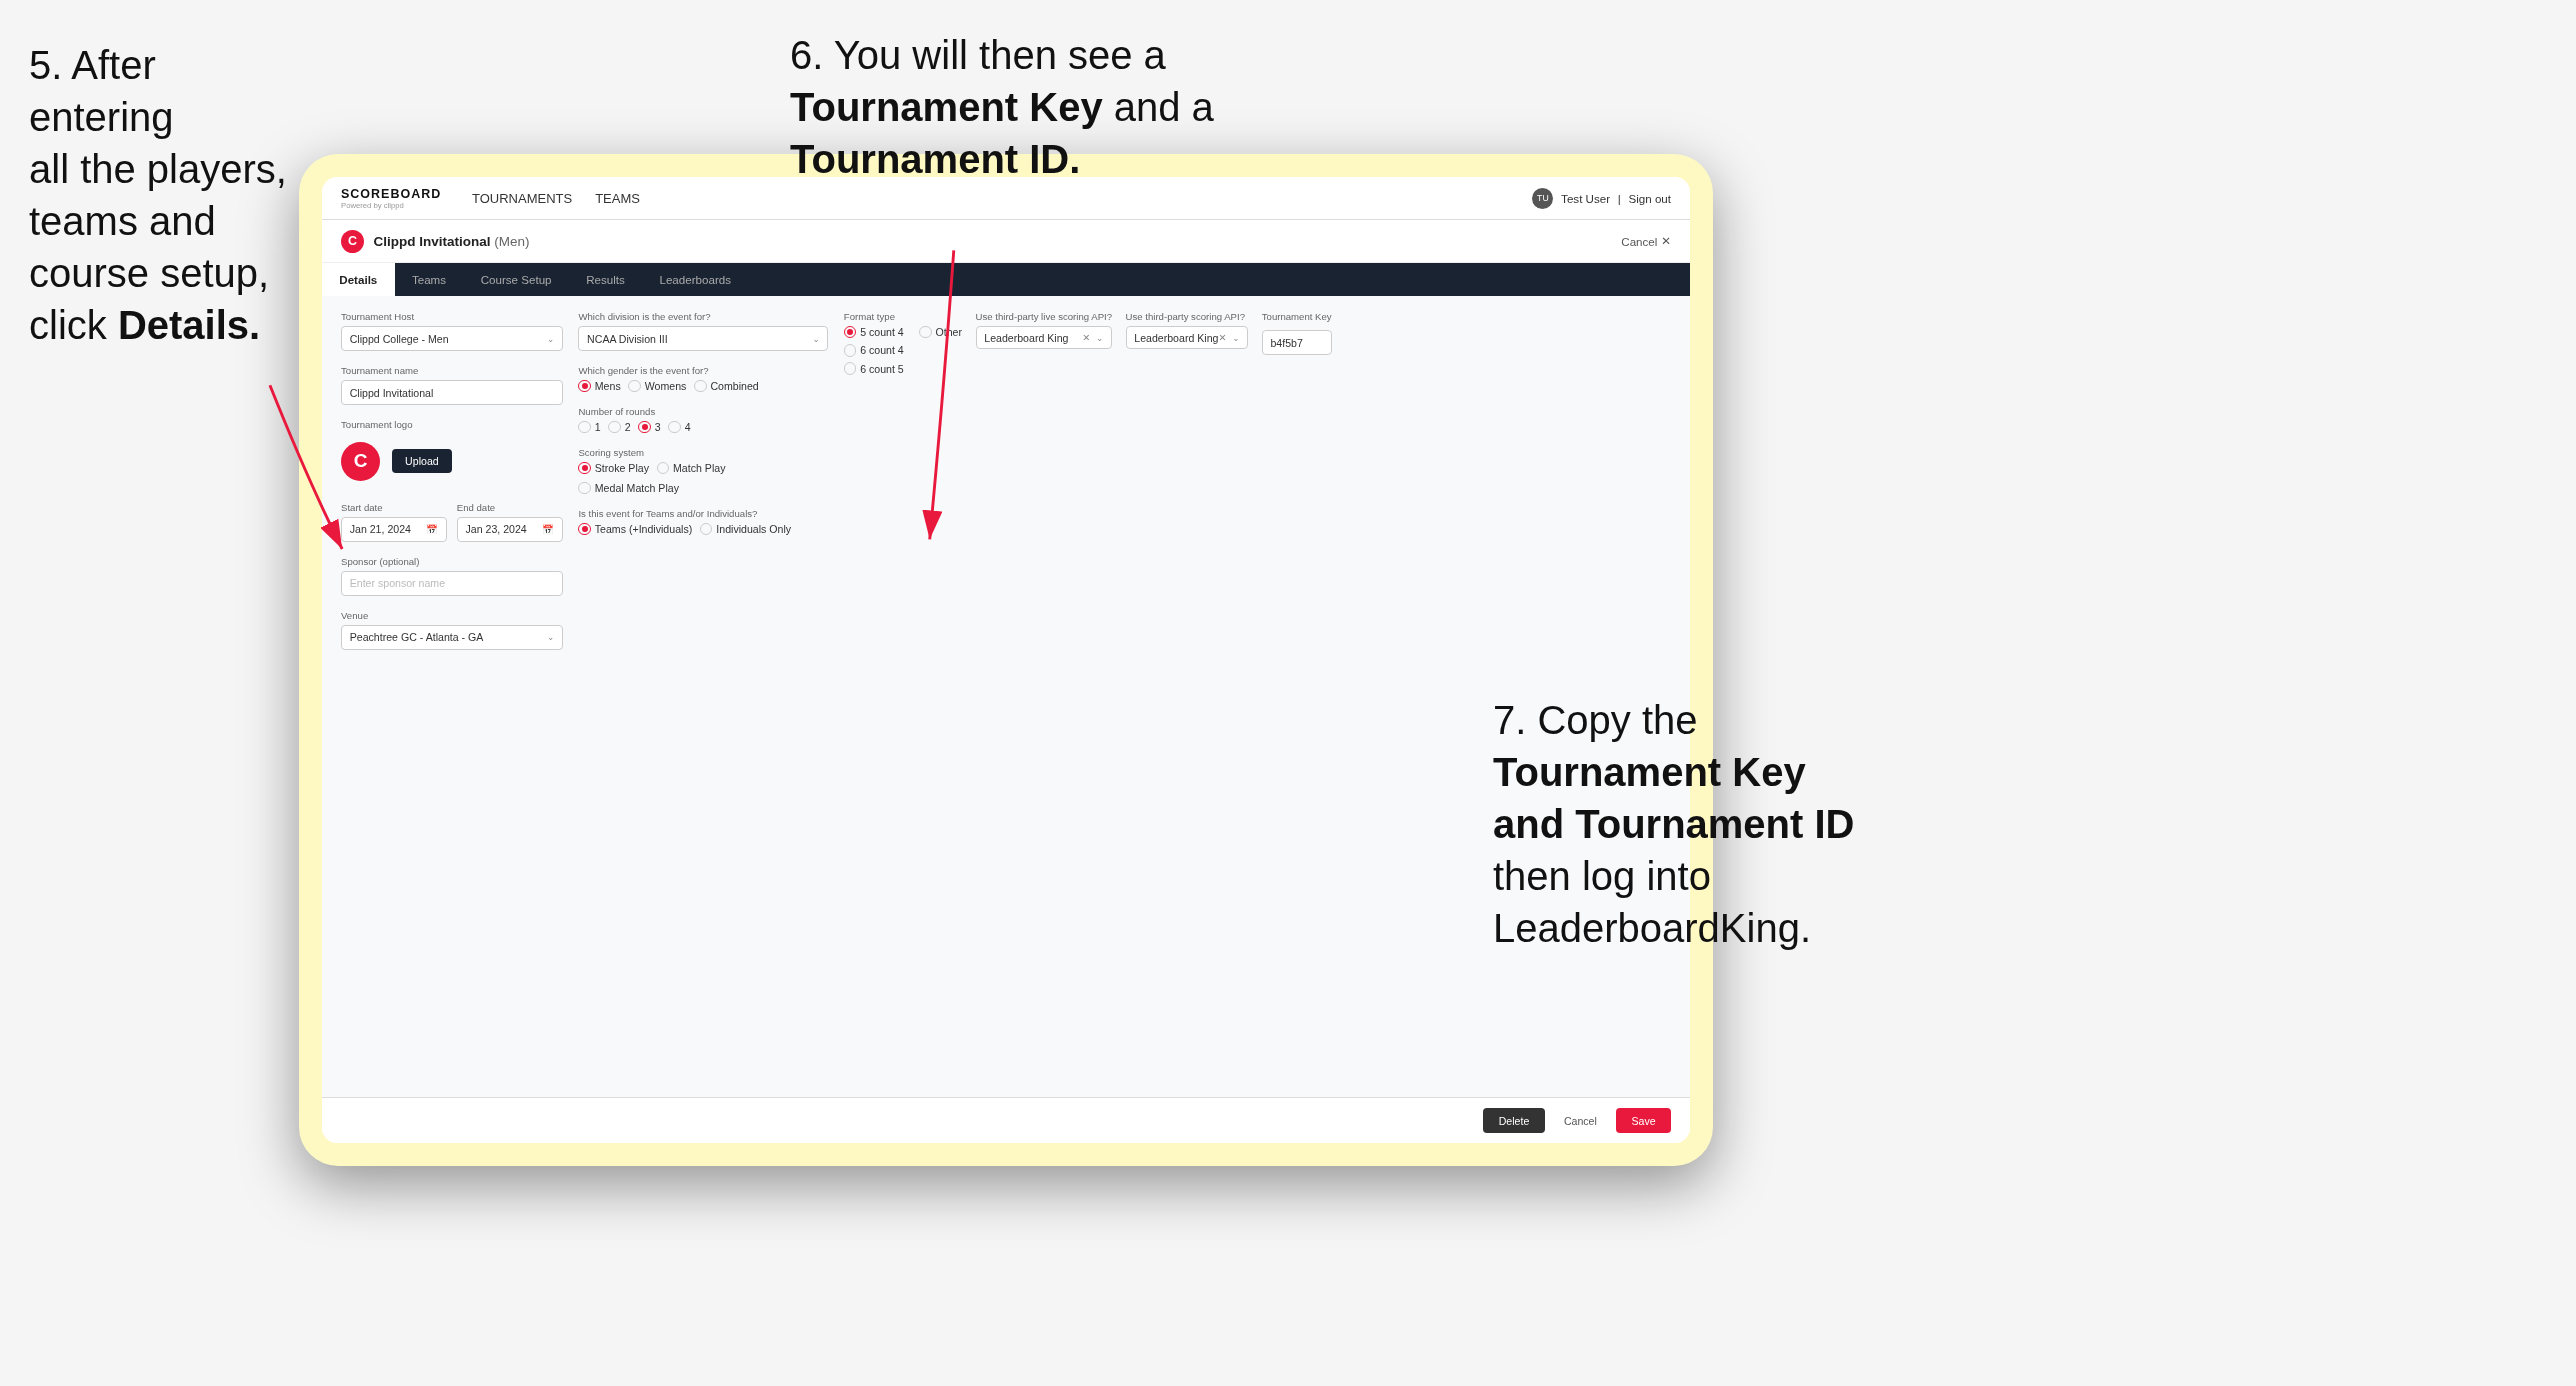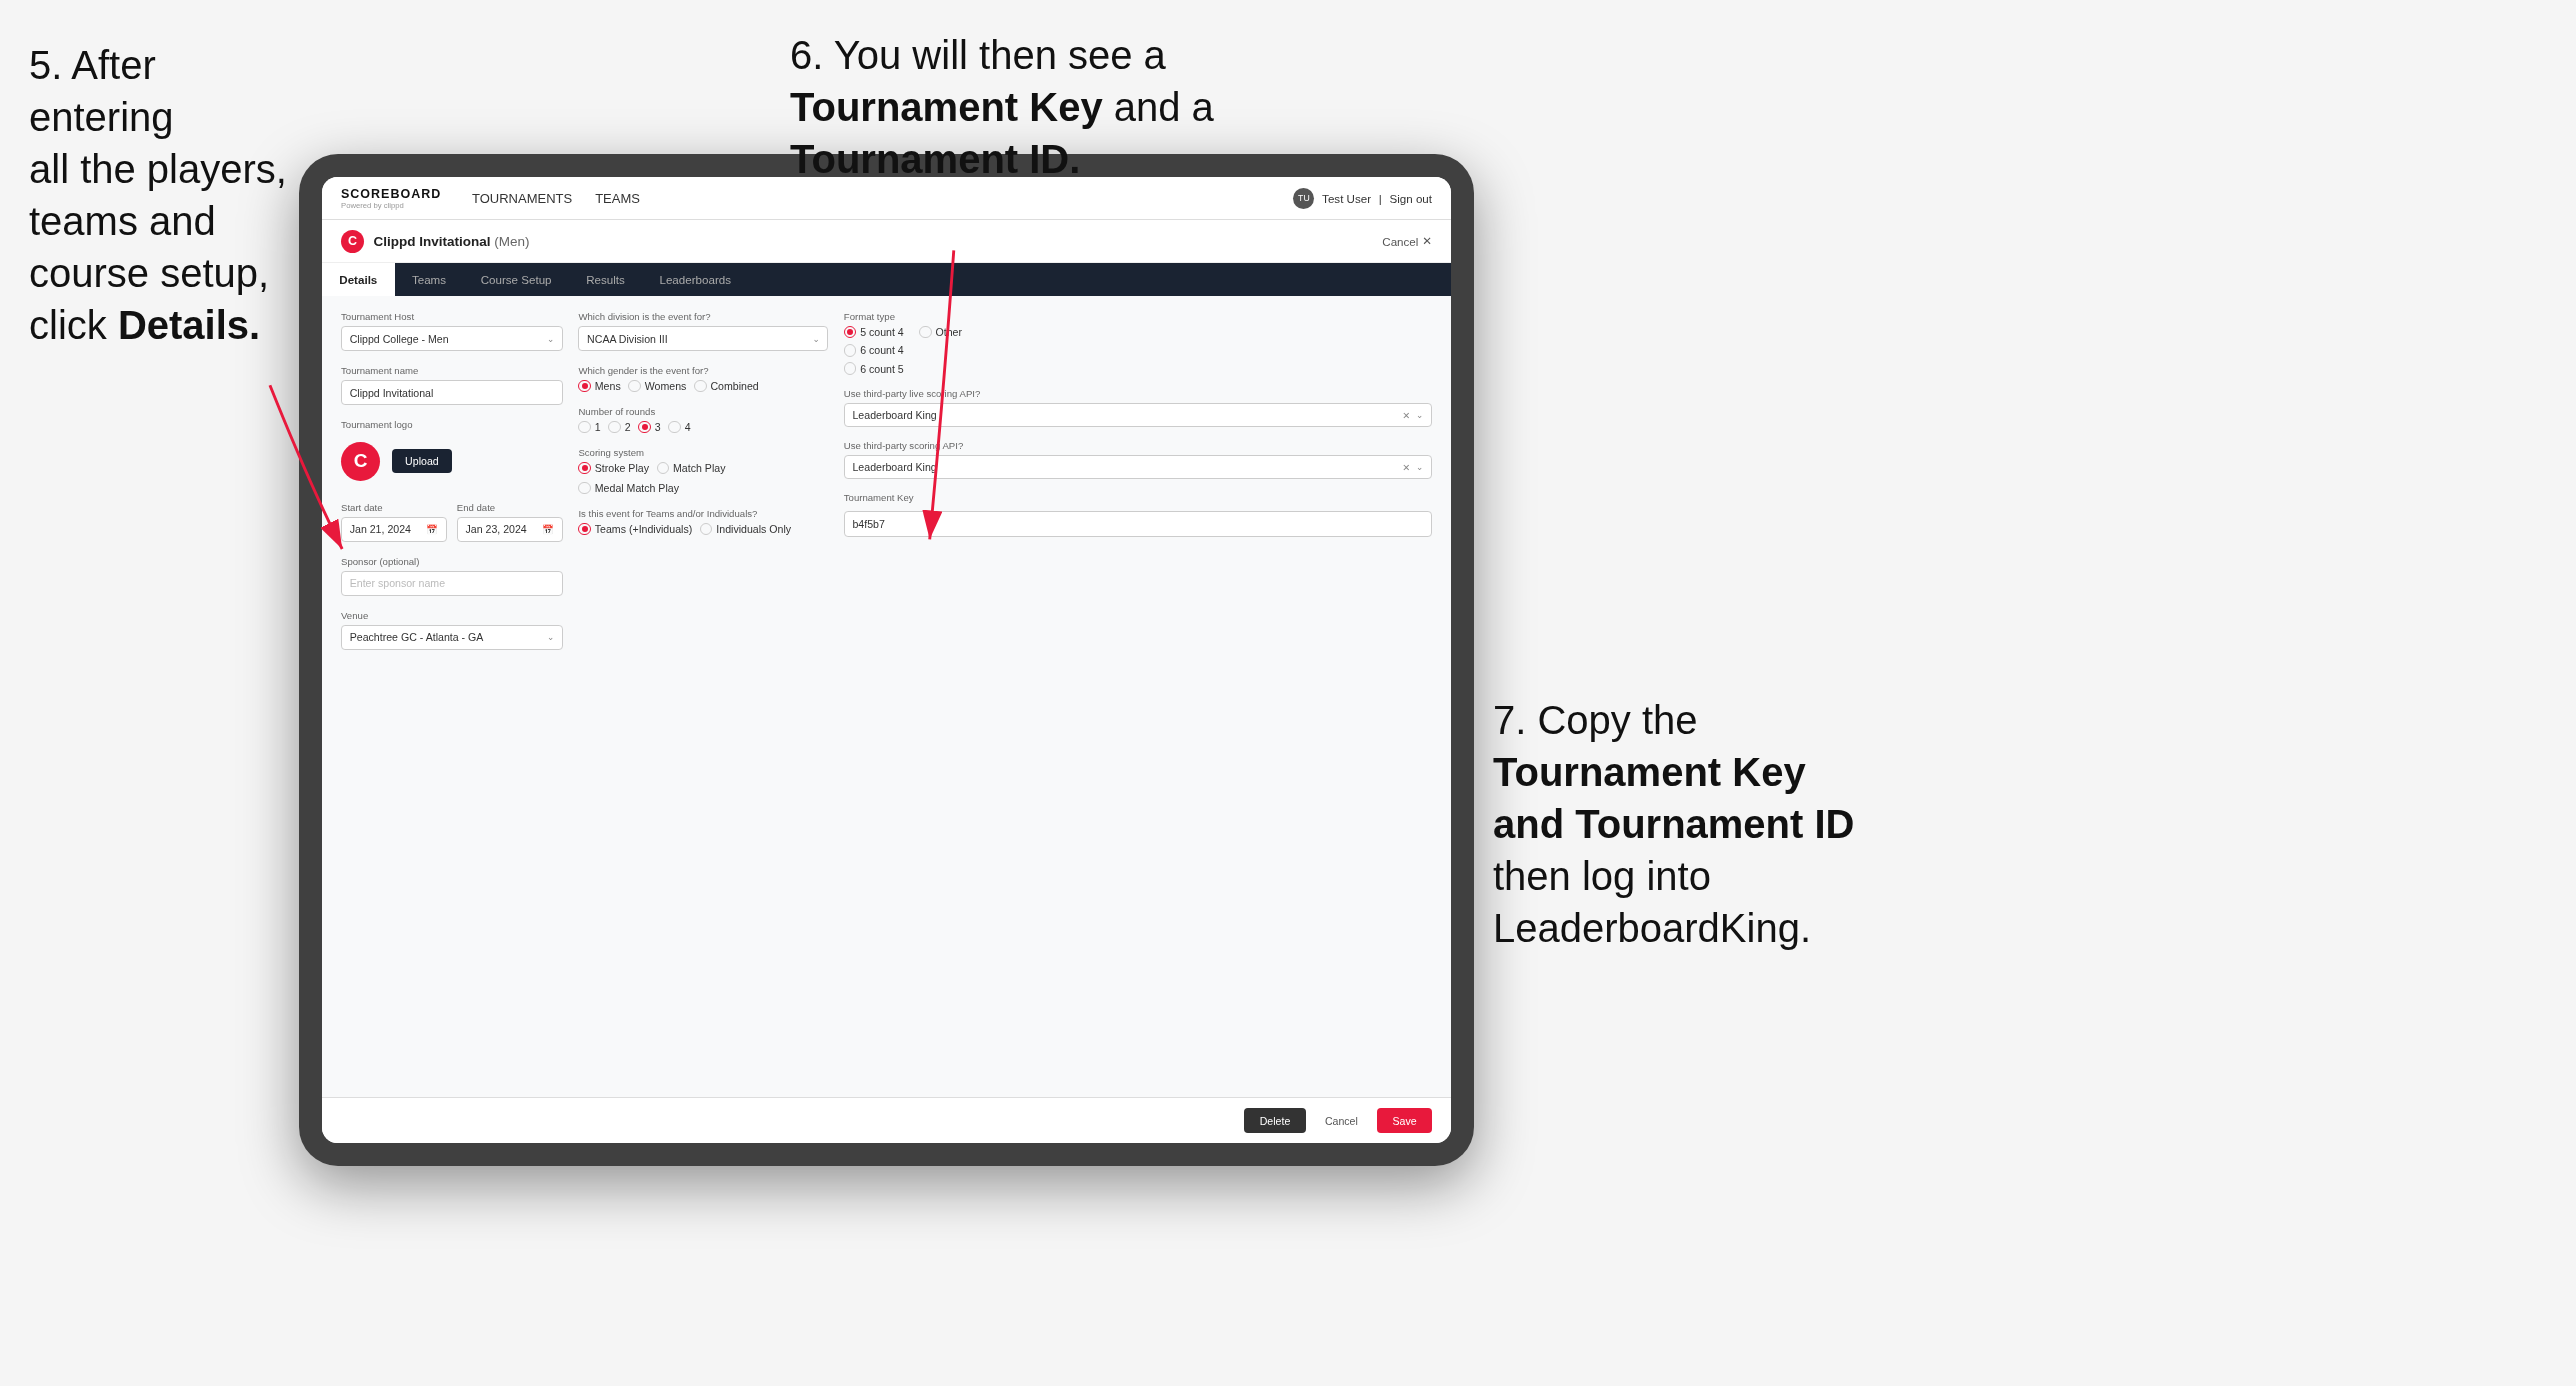--- a/index.html
+++ b/index.html
@@ -45,23 +45,23 @@
       top: 0; left: 0;
       width: 100%; height: 100%;
       pointer-events: none;
     }
 
     
     .tablet {
       position: absolute;
       top: 154px;
       left: 299px;
-      width: 1175px;
+      width: 1414px;
       height: 1012px;
-      background: #404040;
+      background: #fef9c3;
       border-radius: 39px;
       padding: 23px;
       box-shadow: 0 19px 58px rgba(0,0,0,0.4);
     }
 
     .tablet-screen {
       width: 100%;
       height: 100%;
       background: #fff;
       border-radius: 15.4px;
@@ -208,21 +208,21 @@
     .col-middle {
       flex: 0 0 250px;
       display: flex;
       flex-direction: column;
       gap: 13.5px;
     }
 
     .col-right {
       flex: 1;
       display: flex;
-      flex-direction: column;
+      flex-direction: row;
       gap: 13.5px;
     }
 
     .field-group {
       display: flex;
       flex-direction: column;
       gap: 3.9px;
     }
 
     .field-label {

